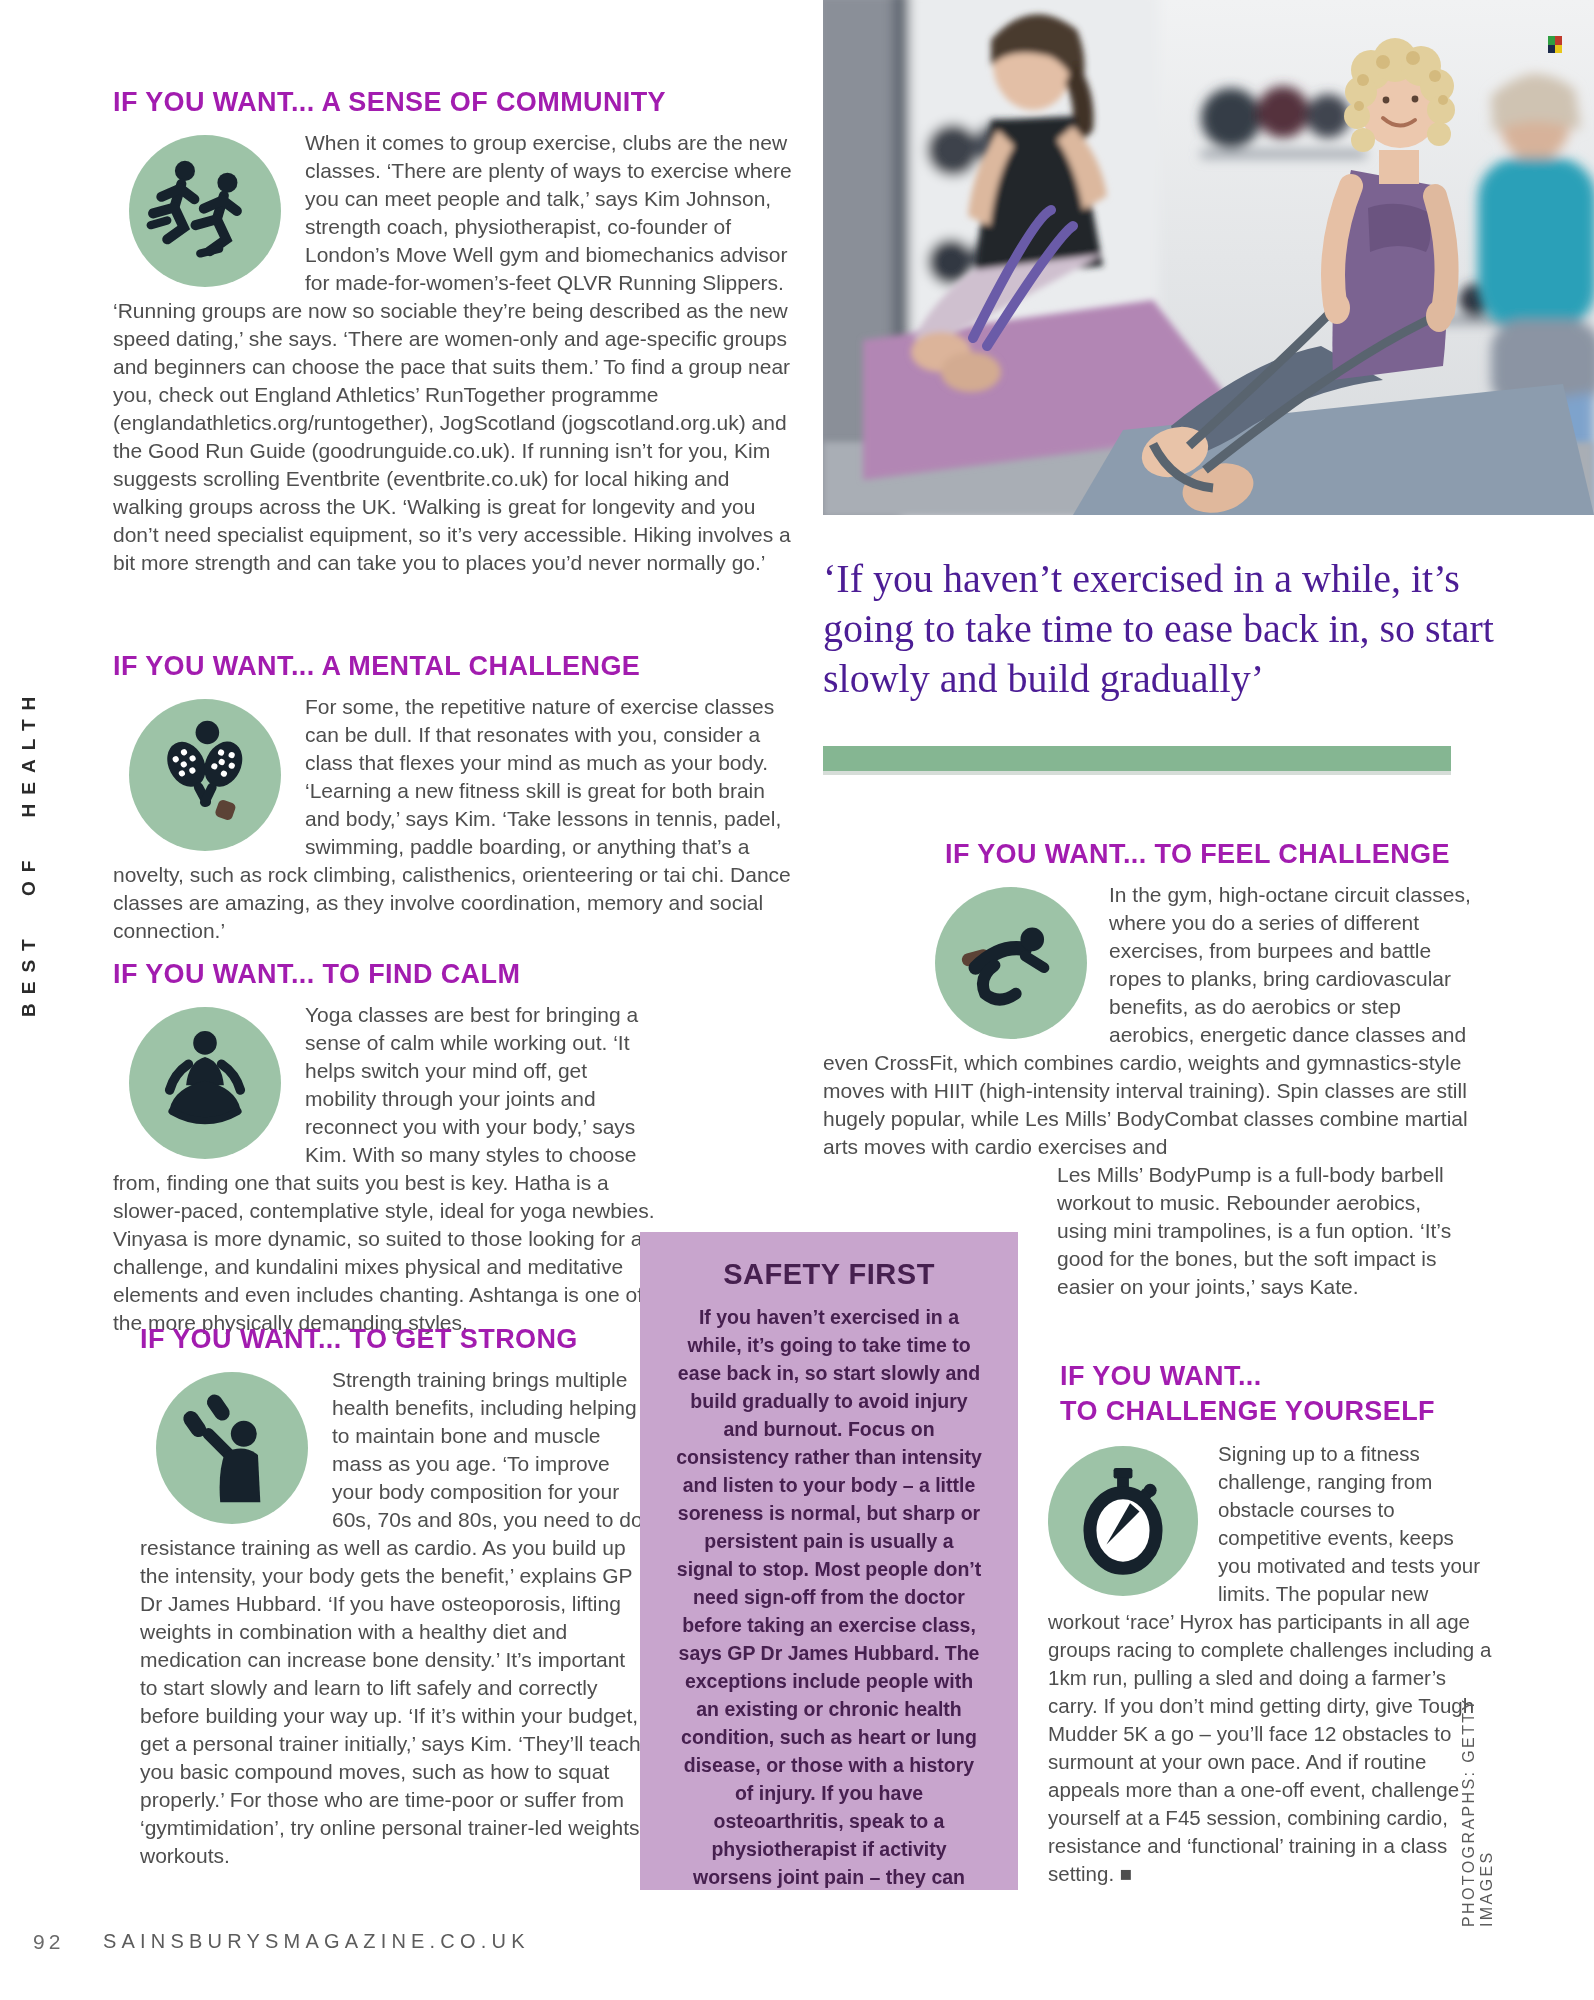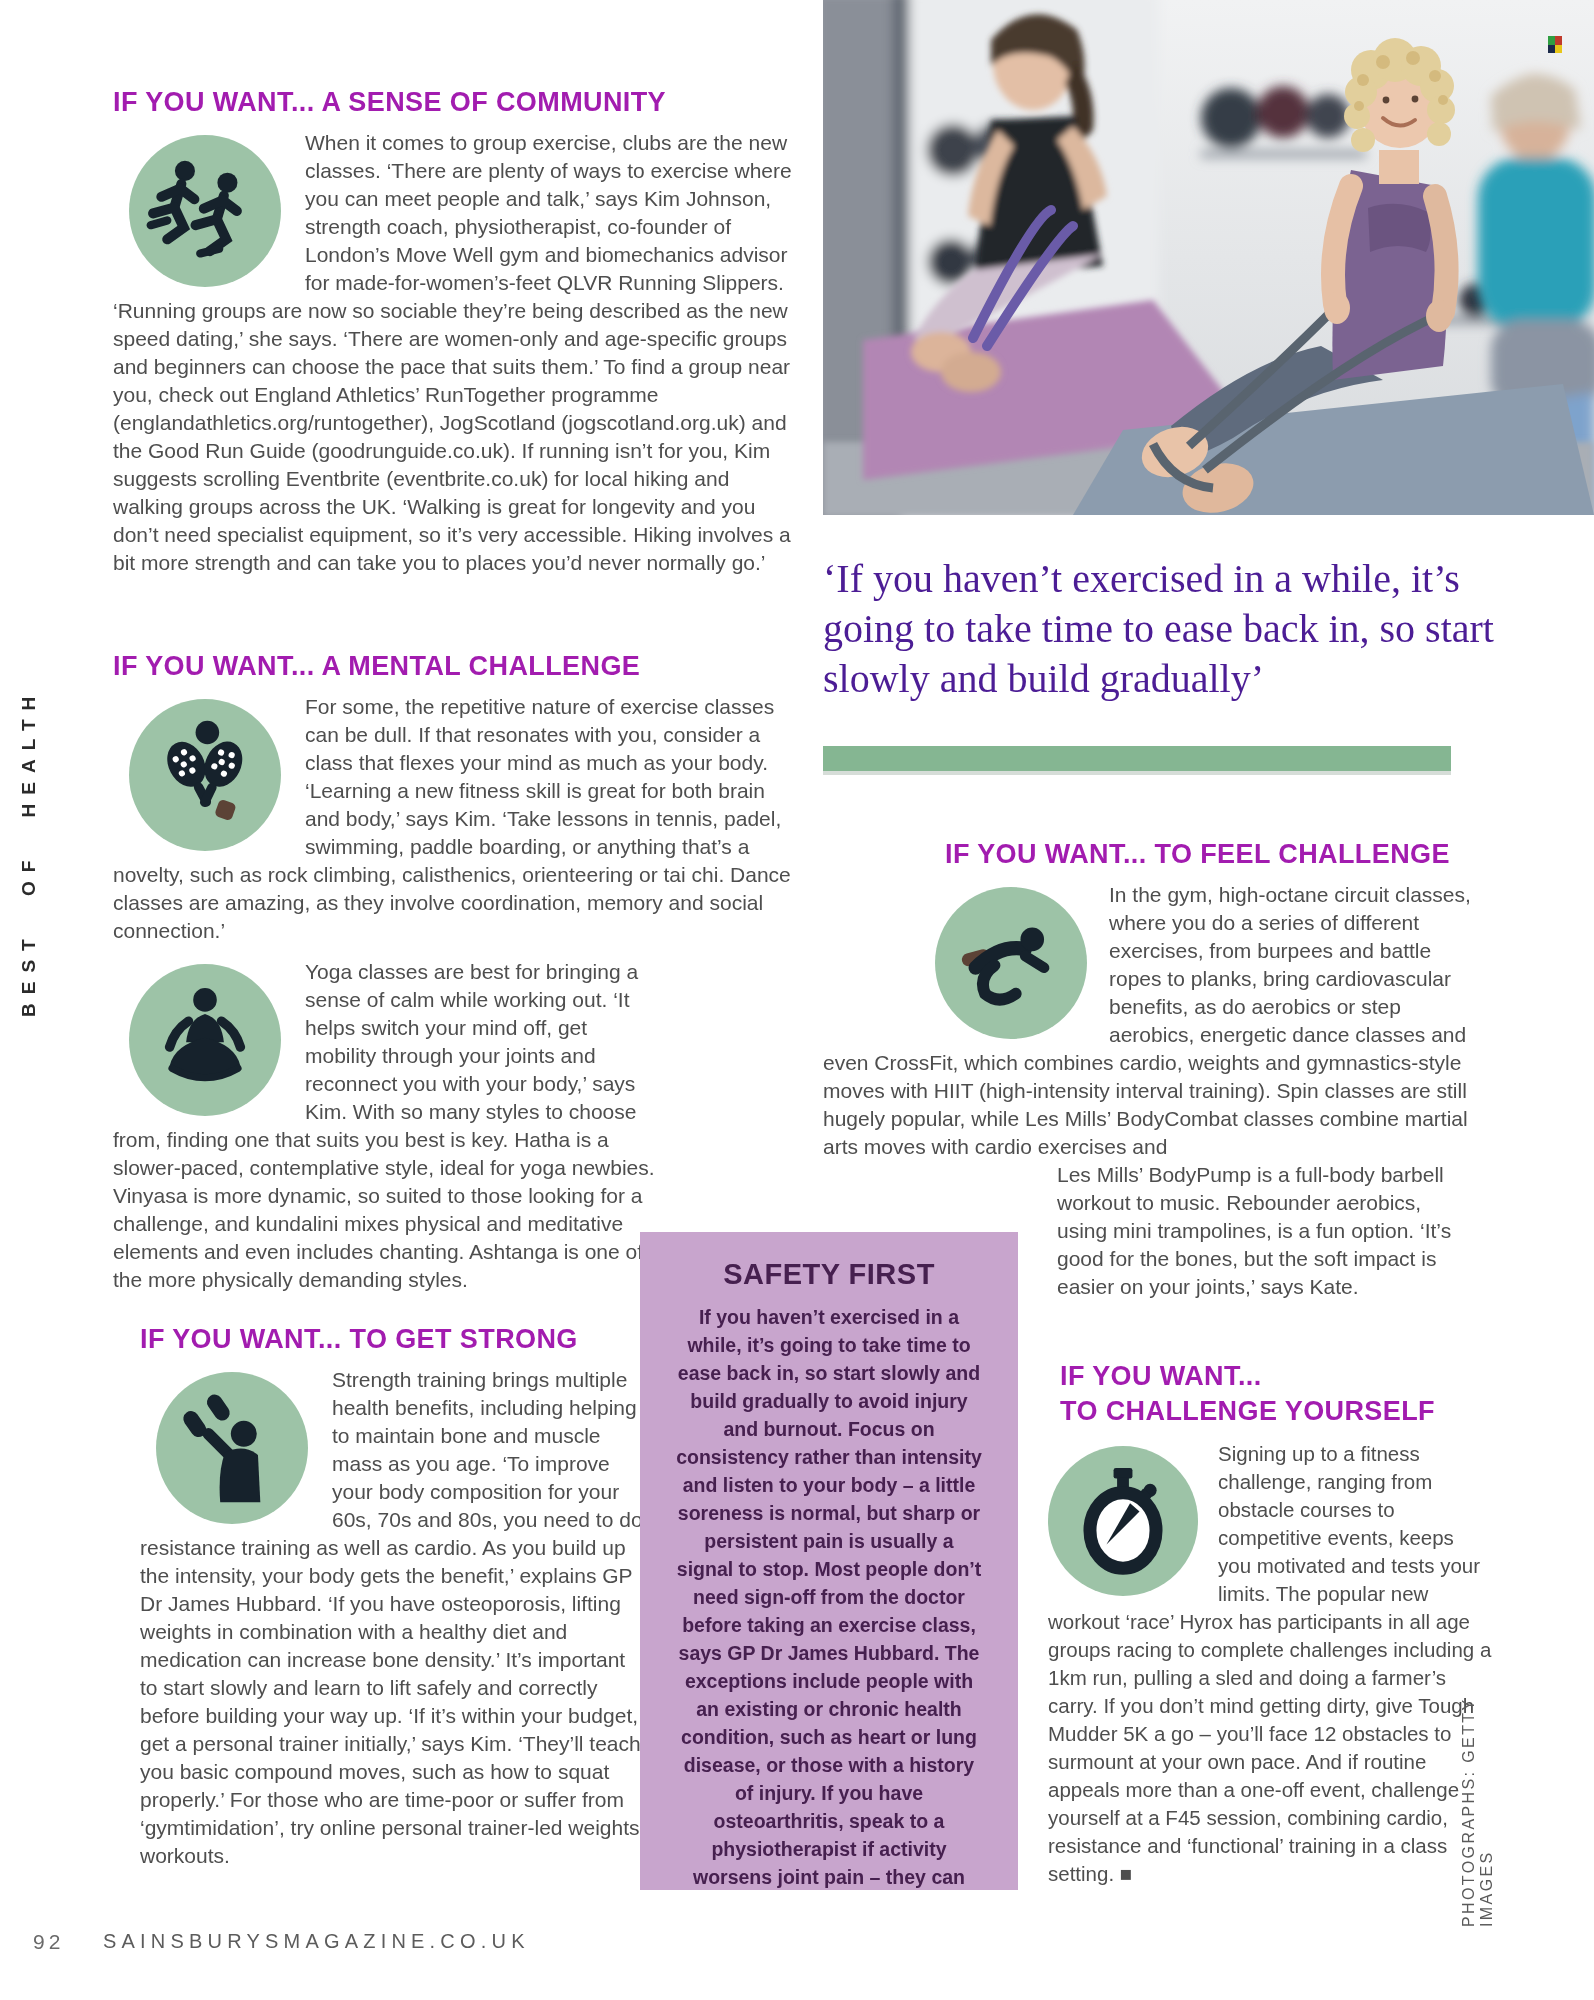--- a/index.html
+++ b/index.html
@@ -218,20 +218,21 @@
               </g>
           </g>
           <rect x="60" y="72" width="15" height="15" rx="4" fill="#5c4336" transform="rotate(20 67 79)"></rect>
         </svg>
       </div>
       <p>For some, the repetitive nature of exercise classes can be dull. If that resonates with you, consider a class that flexes your mind as much as your body. ‘Learning a new fitness skill is great for both brain and body,’ says Kim. ‘Take lessons in tennis, padel, swimming, paddle boarding, or anything that’s a novelty, such as rock climbing, calisthenics, orienteering or tai chi. Dance classes are amazing, as they involve coordination, memory and social connection.’</p>
     </div>
   </section>
 
   <section class="sec s3">
+    <h3>IF YOU WANT... TO FIND CALM</h3>
     <div class="para">
       <div class="icon-circle">
         <svg viewBox="0 0 100 100" width="118" height="118">
           <circle cx="50" cy="16" r="10" fill="#16222c"></circle>
           <path d="M50 28 q-14 4 -16 24 l32 0 q-2 -20 -16 -24z" fill="#16222c"></path>
           <path d="M36 34 q-12 8 -16 22" stroke="#16222c" stroke-width="8" fill="none" stroke-linecap="round"></path>
           <path d="M64 34 q12 8 16 22" stroke="#16222c" stroke-width="8" fill="none" stroke-linecap="round"></path>
           <path d="M50 48 q-26 6 -30 24 q14 10 30 10 q16 0 30 -10 q-4 -18 -30 -24z" fill="#16222c"></path>
           <path d="M22 74 q28 16 56 0" stroke="#16222c" stroke-width="6" fill="none" stroke-linecap="round"></path>
         </svg>

